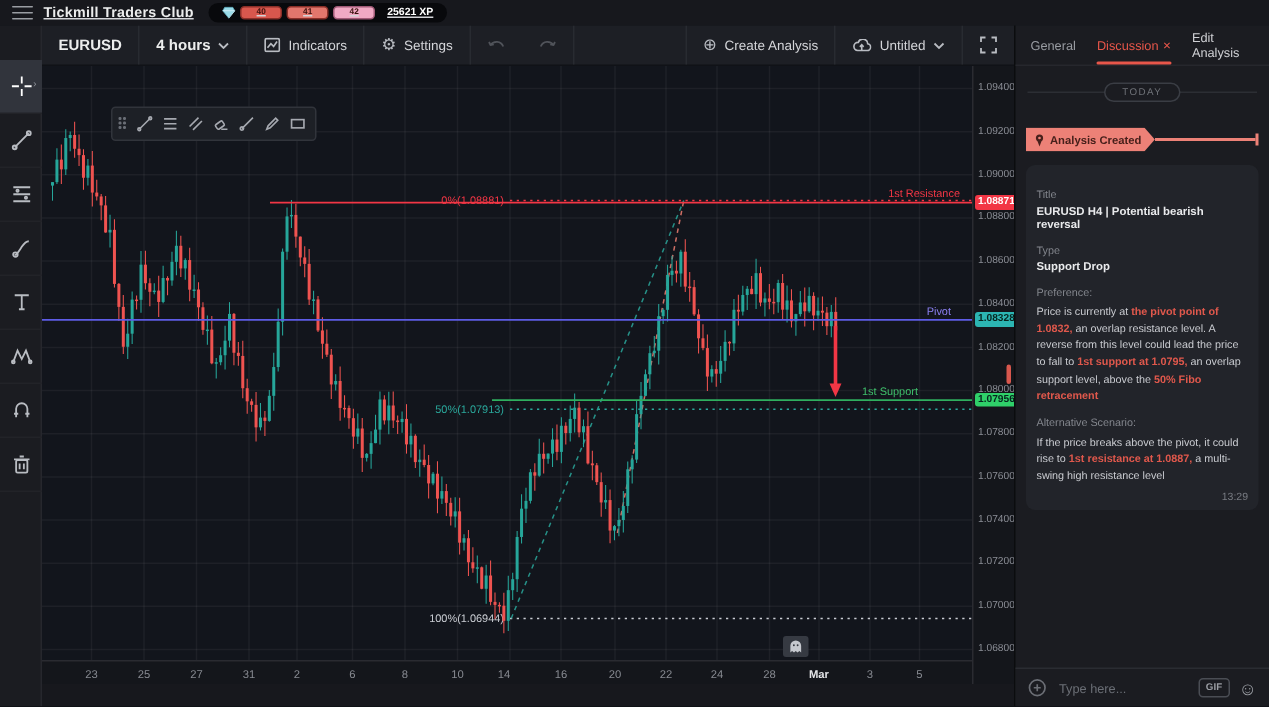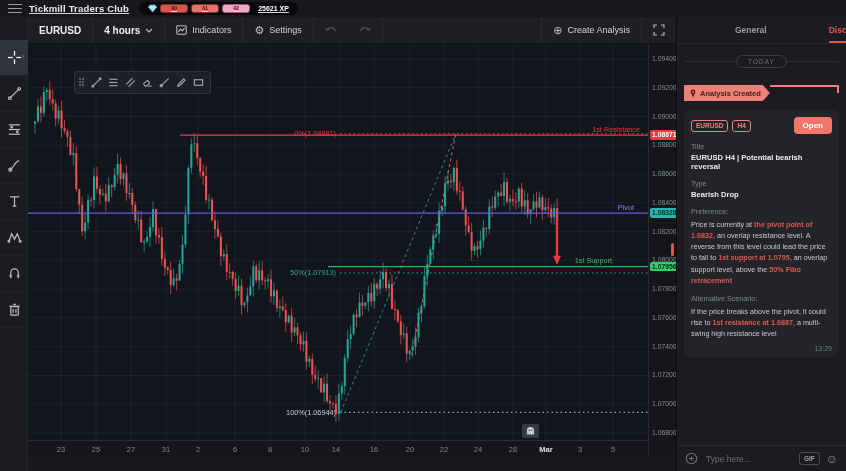--- a/index.html
+++ b/index.html
@@ -49,36 +49,36 @@
   .float-toolbar .handle{display:grid;grid-template-columns:3px 3px;grid-auto-rows:3px;margin-right:2px;cursor:grab;}
   .float-toolbar .handle i{width:1.6px;height:1.6px;background:#6a6e76;border-radius:50%;}
   .ftool{width:15px;height:15px;display:flex;align-items:center;justify-content:center;cursor:pointer;border-radius:2px;}
   .ftool svg{stroke:#a6a9b0;fill:none;stroke-width:1.2;}
   .ghost-box{position:absolute;left:494px;top:380px;width:17px;height:14px;background:#363a42;border-radius:2px;display:flex;align-items:center;justify-content:center;z-index:3;cursor:pointer;}
   
   .scroll-thumb{position:absolute;left:671px;top:243px;width:3px;height:13px;background:#d8574d;border-radius:2px;z-index:6;cursor:pointer;}
   
   .panel{position:absolute;left:676px;top:17px;width:170px;height:454px;background:#1b1c21;border-left:1px solid #0b0c0e;box-sizing:border-box;z-index:5;}
   .tabs{display:flex;align-items:center;height:26px;border-bottom:1px solid #26272d;padding:0 10px;gap:14px;}
-  .tab{font-size:8.5px;font-weight:bold;color:#9a9da3;cursor:pointer;height:100%;display:flex;align-items:center;gap:3px;position:relative;margin-left:48px;}
+  .tab{font-size:8.5px;font-weight:normal;color:#9a9da3;cursor:pointer;height:100%;display:flex;align-items:center;gap:3px;position:relative;}
   .tab.light{color:#d0d1d5;}
   .tab.active{color:#e8564a;}
   .tab.active::after{content:"";position:absolute;left:0;right:0;bottom:0;height:2px;background:#e8564a;border-radius:1px;}
   .tab .x{color:#e8564a;font-size:9px;cursor:pointer;}
   .today{position:relative;height:22px;margin:6px 8px 0;display:flex;align-items:center;justify-content:center;}
   .today::before{content:"";position:absolute;left:0;right:0;top:50%;height:1px;background:#2c2e34;}
   .today-pill{position:relative;background:#1b1c21;border:1px solid #3a3d44;color:#6f7278;font-size:6.5px;letter-spacing:1px;padding:2px 11px;border-radius:9px;}
   .msg{padding:4px 7px 0;}
   .msg-head{display:flex;align-items:center;gap:7px;}
   .avatar{width:30px;height:30px;border-radius:50%;flex:0 0 auto;
      background:radial-gradient(circle at 38% 32%,#d9ad8d 0%,#b57e5e 45%,#6d4433 75%,#402820 100%);
      box-shadow:inset 0 -4px 6px rgba(30,15,10,.7);}
   .role{font-size:7.5px;color:#8a8d94;}
   .pname{font-size:9.5px;font-weight:bold;font-style:italic;color:#e8564a;cursor:pointer;margin-top:1px;}
-  .banner{display:flex;margin-top:9px;}
+  .banner{display:flex;align-items:center;margin-top:9px;}
   .banner-shape{display:flex;align-items:center;gap:3px;height:16px;padding:0 9px 0 5px;background:#ed8177;flex:0 0 auto;
      clip-path:polygon(0 0,calc(100% - 7px) 0,100% 50%,calc(100% - 7px) 100%,0 100%);}
   .banner-shape span{font-size:7.5px;font-weight:bold;color:#47201b;white-space:nowrap;}
   .banner-rule{flex:1;height:2px;background:#ed8177;}
   .banner-cap{width:2px;height:8px;background:#ed8177;}
   .card{margin-top:9px;background:#22242a;border-radius:6px;padding:7px 7px 5px;}
   .badge-row{display:flex;align-items:center;gap:4px;}
   .badge{border:1px solid #ed8177;color:#ed8177;font-size:6.5px;font-weight:bold;padding:1.5px 4px;border-radius:3px;}
   .open{margin-left:auto;background:#f2766b;color:#ffffff;border:none;font-family:inherit;font-size:8px;font-weight:bold;padding:4px 9px;border-radius:4px;cursor:pointer;}
   .lbl{font-size:7.2px;color:#83868d;margin-top:8px;}
@@ -209,20 +209,31 @@
     <div class="tbtn dim sep">
       <svg width="12" height="9" viewBox="0 0 12 9">
           <path d="M10,4 C8,1 3,1 1.5,5"></path>
           <polyline points="11,2 10,4 7.8,3.6"></polyline>
         </svg>
     </div>
     <div class="spacer"></div>
     <div class="tbtn lsep">
       <span class="glyph">⊕</span>
       <span>Create Analysis</span>
+    </div>
+    <div class="tbtn lsep">
+      <svg width="13" height="9" viewBox="0 0 14 10">
+          <path d="M4,8.5 a3,3 0 0 1 0.4,-6 a3.6,3.6 0 0 1 7,1 a2.4,2.4 0 0 1 -0.6,5 z"></path>
+          <line x1="7" y1="8.5" x2="7" y2="4.5"></line>
+          <polyline points="5.6,5.8 7,4.3 8.4,5.8"></polyline>
+        </svg>
+      <span>Untitled</span>
+      <svg width="8" height="5" viewBox="0 0 8 5">
+          <polyline points="1,1 4,4 7,1"></polyline>
+        </svg>
     </div>
     <div class="tbtn lsep fs">
       <svg width="12" height="12" viewBox="0 0 12 12">
           <polyline points="1,4 1,1 4,1"></polyline>
           <polyline points="8,1 11,1 11,4"></polyline>
           <polyline points="11,8 11,11 8,11"></polyline>
           <polyline points="4,11 1,11 1,8"></polyline>
         </svg>
     </div>
   </div>
@@ -754,29 +765,24 @@
               <circle cx="4" cy="3" r="2.4"></circle>
               <polygon points="2.4,4.4 5.6,4.4 4,8.6"></polygon>
               <circle cx="4" cy="3" r="0.9" fill="#ed8177"></circle>
             </svg>
           <span>Analysis Created</span>
         </div>
         <div class="banner-rule"></div>
         <div class="banner-cap"></div>
       </div>
       <div class="card">
-        <div class="badge-row">
-          <span class="badge">EURUSD</span>
-          <span class="badge">H4</span>
-          <button class="open">Open</button>
-        </div>
         <div class="lbl">Title</div>
         <div class="val">EURUSD H4 | Potential bearish reversal</div>
         <div class="lbl">Type</div>
-        <div class="val">Bearish Drop</div>
+        <div class="val">Support Drop</div>
         <div class="lbl">Preference:</div>
         <p class="para"><span>Price is currently at </span><span class="hl">the pivot point of 1.0832,</span><span> an overlap resistance level. A reverse from this level could lead the price to fall to </span><span class="hl">1st support at 1.0795,</span><span> an overlap support level, above the </span><span class="hl">50% Fibo retracement</span></p>
         <div class="lbl">Alternative Scenario:</div>
         <p class="para"><span>If the price breaks above the pivot, it could rise to </span><span class="hl">1st resistance at 1.0887,</span><span> a multi-swing high resistance level</span></p>
         <div class="time">13:29</div>
       </div>
     </div>
     <div class="composer">
       <svg width="13" height="13" viewBox="0 0 14 14">
           <circle cx="7" cy="7" r="5.6"></circle>

